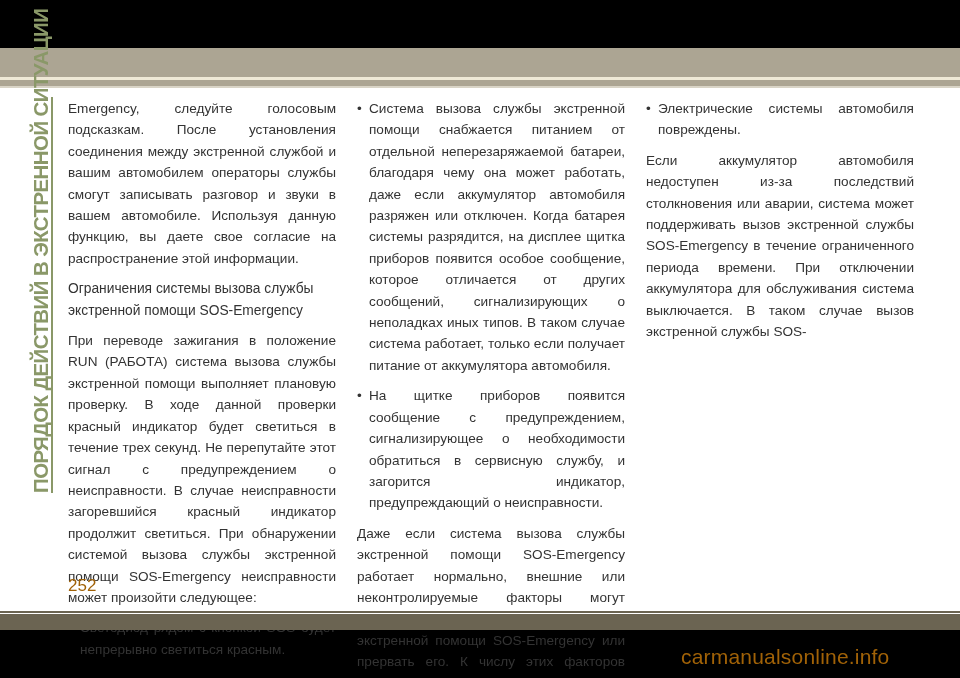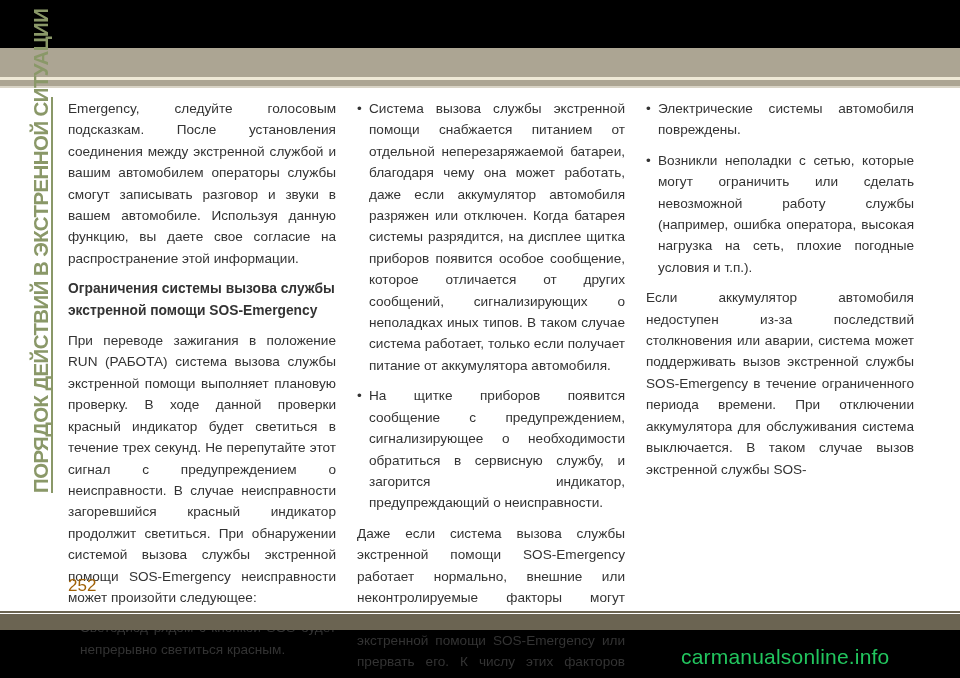--- a/index.html
+++ b/index.html
@@ -16,29 +16,29 @@
 
   .side-title { position:absolute; left:29px; top:49px; width:24px; height:396px; }
   .side-title-text { position:absolute; left:0; top:0; width:396px; height:24px;
      transform-origin: 0 0; transform: translate(0px, 396px) rotate(-90deg);
      color:#8a9868; font-size:20.5px; font-weight:bold; white-space:nowrap; letter-spacing:-0.6px;
      line-height:24px; text-align:left; }
   .side-title-line { position:absolute; left:22px; top:0; width:1.5px; height:396px; background:#8a9868; }
 
   .col { position:absolute; top:50px; width:268px; color:#333; font-size:13.6px; line-height:21.4px; }
   .col p { margin:0 0 9px 0; text-align:justify; }
-  .col h3 { margin:0 0 9px 0; font-size:13.8px; font-weight:bold; line-height:21.4px; color:#333; }
+  .col h3 { margin:0 0 9px 0; font-size:13.8px; font-weight:normal; line-height:21.4px; color:#333; }
   .col1 { left:68px; }
   .col2 { left:357px; }
   .col3 { left:646px; }
   ul.bullets { list-style:none; margin:0 0 9px 0; padding:0; }
   ul.bullets li { position:relative; padding-left:12px; margin:0 0 9px 0; text-align:justify; }
   ul.bullets li::before { content:"•"; position:absolute; left:0; top:0; }
   .page-number { position:absolute; left:68px; top:528px; font-size:17px; color:#a16207; }
-  .watermark { position:absolute; left:681px; top:645px; font-size:21px; color:#22c55e; letter-spacing:0.2px; }
+  .watermark { position:absolute; left:681px; top:645px; font-size:21px; color:#a16207; letter-spacing:0.2px; }
 </style>
 </head>
 <body>
 
 <div class="page">
   <div class="band-top"></div>
   <div class="band-top-stripe"></div>
   <div class="band-top-lower"></div>
   <div class="band-top-edge"></div>
 
@@ -60,21 +60,20 @@
     <ul class="bullets">
       <li>Система вызова службы экстренной помощи снабжается питанием от отдельной неперезаряжаемой батареи, благодаря чему она может работать, даже если аккумулятор автомобиля разряжен или отключен. Когда батарея системы разрядится, на дисплее щитка приборов появится особое сообщение, которое отличается от других сообщений, сигнализирующих о неполадках иных типов. В таком случае система работает, только если получает питание от аккумулятора автомобиля.</li>
       <li>На щитке приборов появится сообщение с предупреждением, сигнализирующее о необходимости обратиться в сервисную службу, и загорится индикатор, предупреждающий о неисправности.</li>
     </ul>
     <p>Даже если система вызова службы экстренной помощи SOS-Emergency работает нормально, внешние или неконтролируемые факторы могут помешать совершению вызова службы экстренной помощи SOS-Emergency или прервать его. К числу этих факторов относятся следующие (список может быть неполным):</p>
   </div>
 
   <div class="col col3">
     <ul class="bullets">
       <li>Электрические системы автомобиля повреждены.</li>
-      <li>Возникли неполадки с сетью, которые могут ограничить или сделать невозможной работу службы (например, ошибка оператора, высокая нагрузка на сеть, плохие погодные условия и т.п.).</li>
     </ul>
     <p>Если аккумулятор автомобиля недоступен из-за последствий столкновения или аварии, система может поддерживать вызов экстренной службы SOS-Emergency в течение ограниченного периода времени. При отключении аккумулятора для обслуживания система выключается. В таком случае вызов экстренной службы SOS-</p>
   </div>
 
   <div class="page-number">252</div>
 
   <div class="rule-bottom-1"></div>
   <div class="rule-bottom-gap"></div>
   <div class="band-bottom"></div>
 </div>

